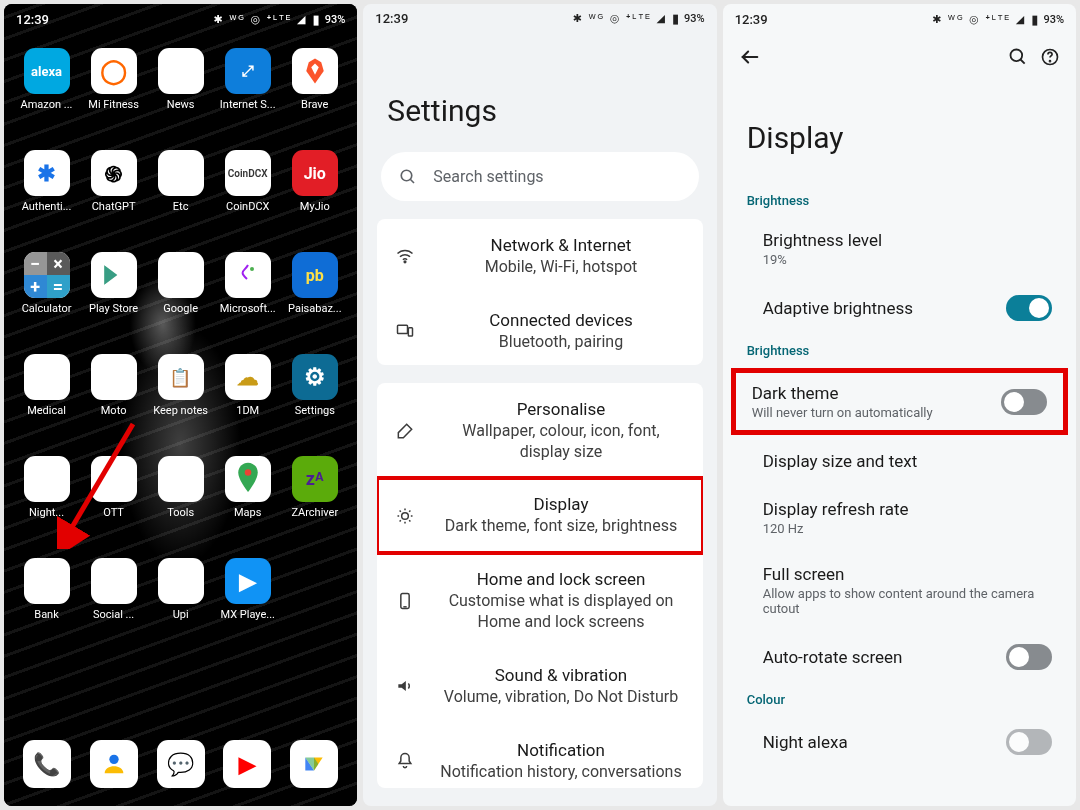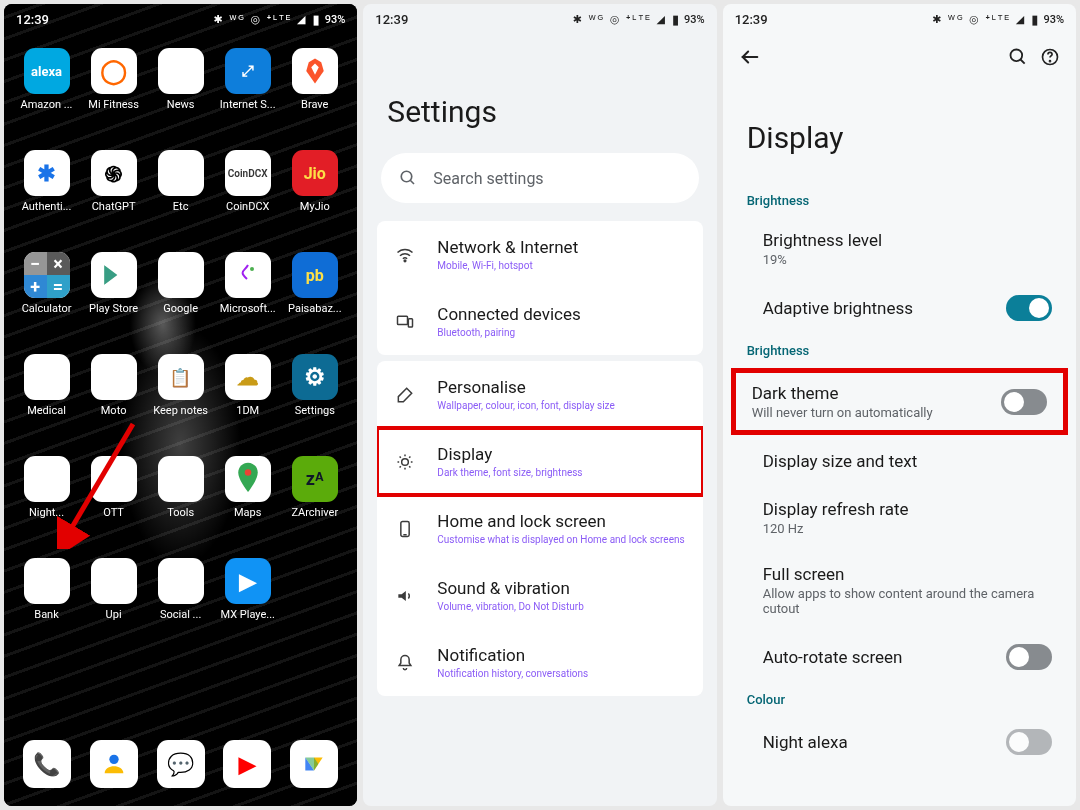--- a/index.html
+++ b/index.html
@@ -83,31 +83,31 @@
   .ic-analytics { background: #fff; }
   .ic-mifitness { background: #fff; color: #ff6700; font-size: 24px; }
   .ic-news { background: #fff; font-size: 14px; }
   .ic-inet { background: #0e7edb; color: #fff; font-size: 15px; }
   .ic-brave { background: #fff; }
   .ic-authentic { background: #fff; }
   .ic-chatgpt { background: #fff; color: #000; font-size: 22px; }
   .ic-etc { background: #fff; display: grid; grid-template-columns: 1fr 1fr; grid-template-rows: 1fr 1fr; padding: 6px; gap: 2px; }
   .ic-etc span { width: 100%; height: 100%; border-radius: 4px; }
   .ic-coindcx { background: #fff; color: #333; font-size: 10px; font-weight: 600; }
-  .ic-jio { background: #e21e26; color: #fde047; font-size: 16px; }
+  .ic-jio { background: #e21e26; color: #ffffff; font-size: 16px; }
   .ic-calc { background: #fff; }
   .ic-play { background: #fff; }
   .ic-google { background: #fff; }
   .ic-ms { background: #fff; }
   .ic-pb { background: #0f6dd6; color: #fde047; font-size: 16px; }
   .ic-medical, .ic-moto, .ic-keep, .ic-1dm, .ic-shoppi, .ic-ott, .ic-tools, .ic-social, .ic-bank, .ic-upi { background: #fff; }
   .ic-1dm { color: #c99b17; font-size: 22px; }
   .ic-settings { background: #0d6b94; color: #fff; font-size: 24px; }
   .ic-maps { background: #fff; }
-  .ic-za { background: #5bab0b; color: #0f172a; font-size: 18px; }
+  .ic-za { background: #5bab0b; color: #4c1d95; font-size: 18px; }
   .ic-play2 { background: #1093f5; color: #fff; font-size: 22px; }
   .ic-phone { background: #fff; color: #1a73e8; font-size: 22px; }
   .ic-contacts { background: #fff; }
   .ic-messages { background: #fff; color: #1a73e8; font-size: 22px; }
   .ic-yt { background: #fff; color: #f00; font-size: 22px; }
   .ic-files { background: #fff; }
   .mini { display: grid; grid-template-columns: 1fr 1fr; grid-template-rows: 1fr 1fr; padding: 6px; gap: 2px; }
   .mini span { width: 100%; height: 100%; border-radius: 3px; background: #ccc; }
   .bars { display: flex; align-items: flex-end; gap: 3px; height: 24px; }
   .bars span { width: 5px; background: #f5a623; border-radius: 1px; }
@@ -141,24 +141,25 @@
     border-radius: 26px;
     height: 50px;
     display: flex;
     align-items: center;
     padding: 0 18px;
     gap: 16px;
     color: #5f6368;
     font-size: 16px;
   }
   .settings-group {
-    margin: 0 14px 6px 14px;
+    margin: 0 14px 18px 14px;
     background: #fff;
     border-radius: 8px;
     overflow: hidden;
+    text-align: center;
   }
   .settings-row {
     display: flex;
     align-items: center;
     padding: 16px 18px;
     gap: 20px;
     position: relative;
   }
   .settings-row.highlight {
     outline: 4px solid #e20000;
@@ -166,21 +167,21 @@
   }
   .row-icon {
     width: 22px;
     text-align: center;
     color: #3c3c3c;
     font-size: 18px;
     flex-shrink: 0;
   }
   .row-text { flex: 1; }
   .row-title { font-size: 17px; color: #1a1a1a; margin-bottom: 2px; }
-  .row-sub { font-size: 10px; color: #8b5cf6; line-height: 1.3; }
+  .row-sub { font-size: 16px; color: #404040; line-height: 1.3; }
   
   .display-panel { background: #f6f8f9; }
   .display-header {
     display: flex;
     align-items: center;
     justify-content: space-between;
     padding: 12px 16px;
     gap: 12px;
   }
   .display-header .spacer { flex: 1; }
@@ -436,40 +437,40 @@
           <div class="mini">
             <span style="background:#e57373"></span>
             <span style="background:#64b5f6"></span>
             <span style="background:#81c784"></span>
             <span style="background:#ffd54f"></span>
           </div>
         </div>
         <div class="app-label">Bank</div>
       </div>
       <div class="app">
+        <div class="app-icon ic-social">
+          <div class="mini">
+            <span style="background:#e57373"></span>
+            <span style="background:#64b5f6"></span>
+            <span style="background:#81c784"></span>
+            <span style="background:#ffd54f"></span>
+          </div>
+        </div>
+        <div class="app-label">Social ...</div>
+      </div>
+      <div class="app">
         <div class="app-icon ic-upi">
           <div class="mini">
             <span style="background:#e57373"></span>
             <span style="background:#64b5f6"></span>
             <span style="background:#81c784"></span>
             <span style="background:#ffd54f"></span>
           </div>
         </div>
         <div class="app-label">Upi</div>
-      </div>
-      <div class="app">
-        <div class="app-icon ic-social">
-          <div class="mini">
-            <span style="background:#e57373"></span>
-            <span style="background:#64b5f6"></span>
-            <span style="background:#81c784"></span>
-            <span style="background:#ffd54f"></span>
-          </div>
-        </div>
-        <div class="app-label">Social ...</div>
       </div>
       <div class="app">
         <div class="app-icon ic-play2">▶</div>
         <div class="app-label">MX Playe...</div>
       </div>
     </div>
   <svg class="arrow" viewBox="0 0 80 130">
     <defs>
         <marker id="ah" markerWidth="8" markerHeight="8" refX="2" refY="4" orient="auto">
       <path d="M0,0 L8,4 L0,8 Z" fill="#e20000"></path>

